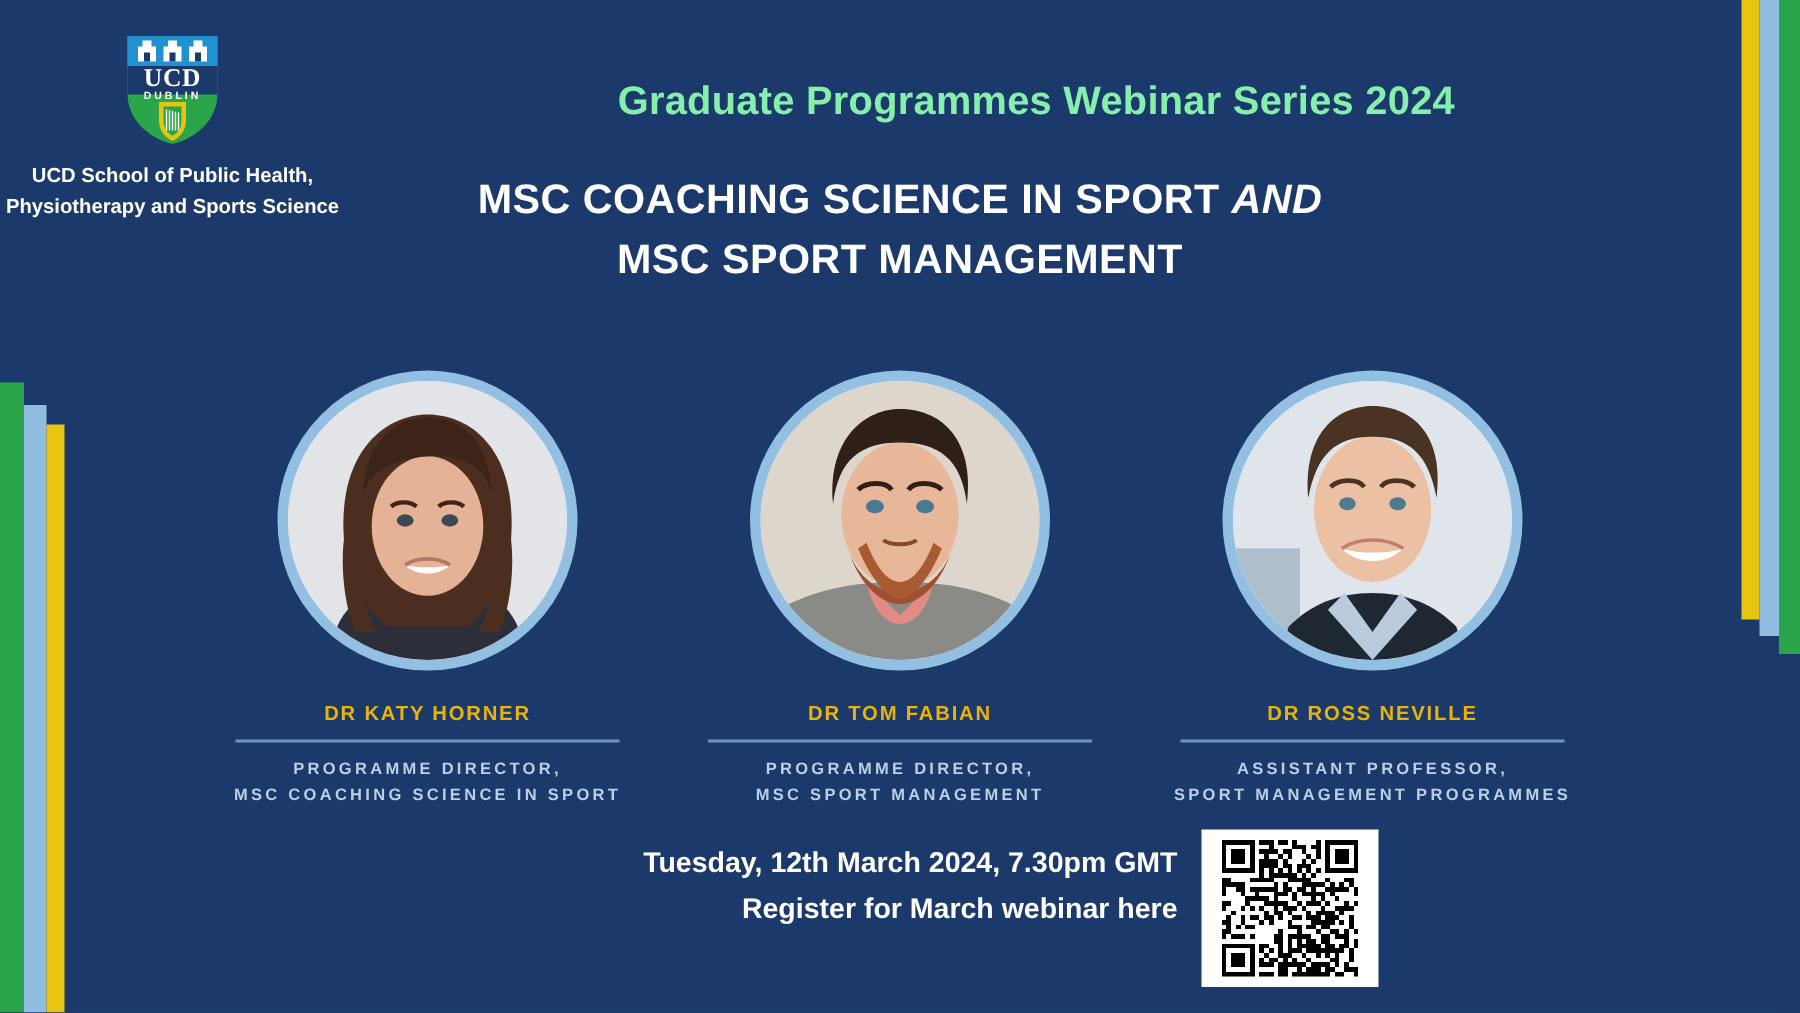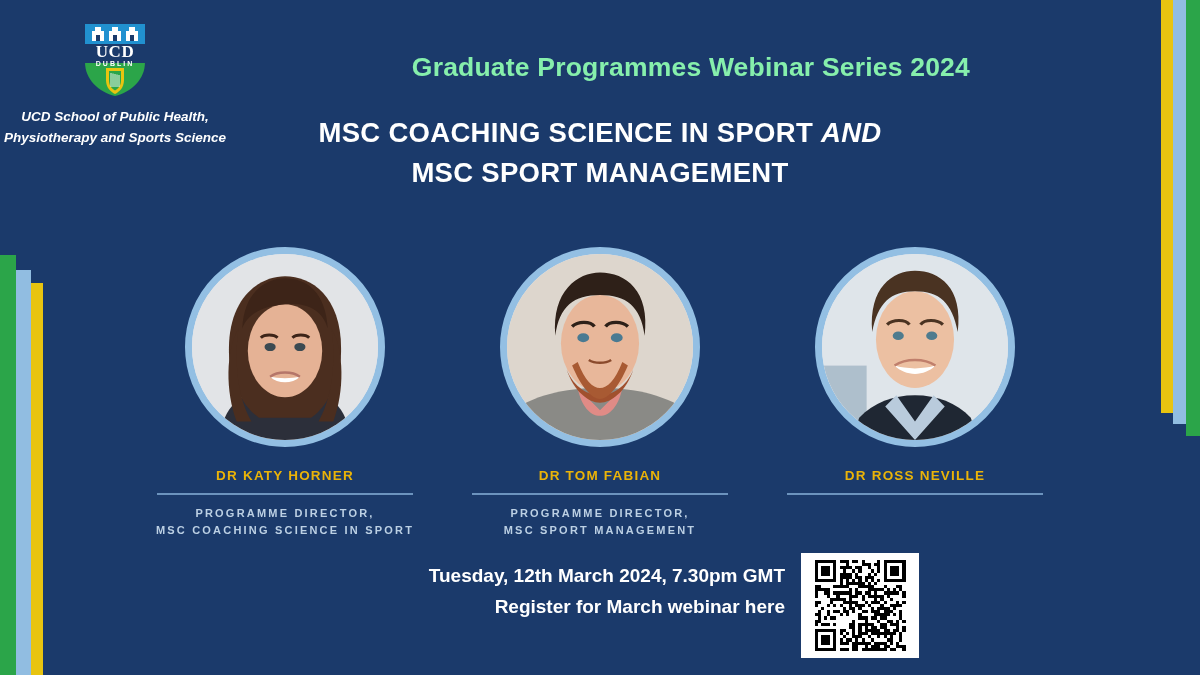--- a/index.html
+++ b/index.html
@@ -23,21 +23,21 @@
 
   .bar-r-yellow{ left:1161px; top:0; width:12px; height:413px; background:#e8c410; }
   .bar-r-blue  { left:1173px; top:0; width:13px; height:424px; background:#91bde1; }
   .bar-r-green { left:1186px; top:0; width:14px; height:436px; background:#2ba549; }
 
   
   .logo-wrap { position:absolute; left:83px; top:22px; width:64px; height:76px; }
   .school-name {
     position:absolute; left:0; top:107px; width:230px;
     text-align:center; color:#ffffff;
-    font-size:13.5px; font-weight:bold; line-height:1.55;font-style:italic;
+    font-size:13.5px; font-weight:bold; line-height:1.55;
   }
 
   
   .series-title {
     position:absolute; left:230px; top:52px; width:740px;
     text-align:right; color:#86efac;
     font-size:26.5px; font-weight:bold; letter-spacing:.2px;
   }
   .programme-title {
     position:absolute; left:190px; top:113px; width:820px;
@@ -202,20 +202,22 @@
           <ellipse cx="41" cy="44" rx="3" ry="2.3" fill="#4e7b8e"></ellipse>
           <ellipse cx="59" cy="44" rx="3" ry="2.3" fill="#4e7b8e"></ellipse>
           <path d="M35 38 C38 35 45 35 47 38" stroke="#4a3322" stroke-width="1.7" fill="none"></path>
           <path d="M53 38 C55 35 62 35 65 38" stroke="#4a3322" stroke-width="1.7" fill="none"></path>
           <path d="M39 60 C45 66 55 66 61 60 C55 62 45 62 39 60Z" fill="#ffffff"></path>
           <path d="M39 60 C45 56 55 56 61 60" stroke="#c07f6c" stroke-width="1.3" fill="none"></path>
         </svg>
       </div>
       <div class="sp-name">DR ROSS NEVILLE</div>
       <div class="sp-rule"></div>
+      <div class="sp-role">ASSISTANT PROFESSOR,
+SPORT MANAGEMENT PROGRAMMES</div>
     </div>
 
   </div>
 
   <div class="footer-text">
     <div>Tuesday, 12th March 2024, 7.30pm GMT</div>
     <div>Register for March webinar here</div>
   </div>
 
   <div class="qr">

